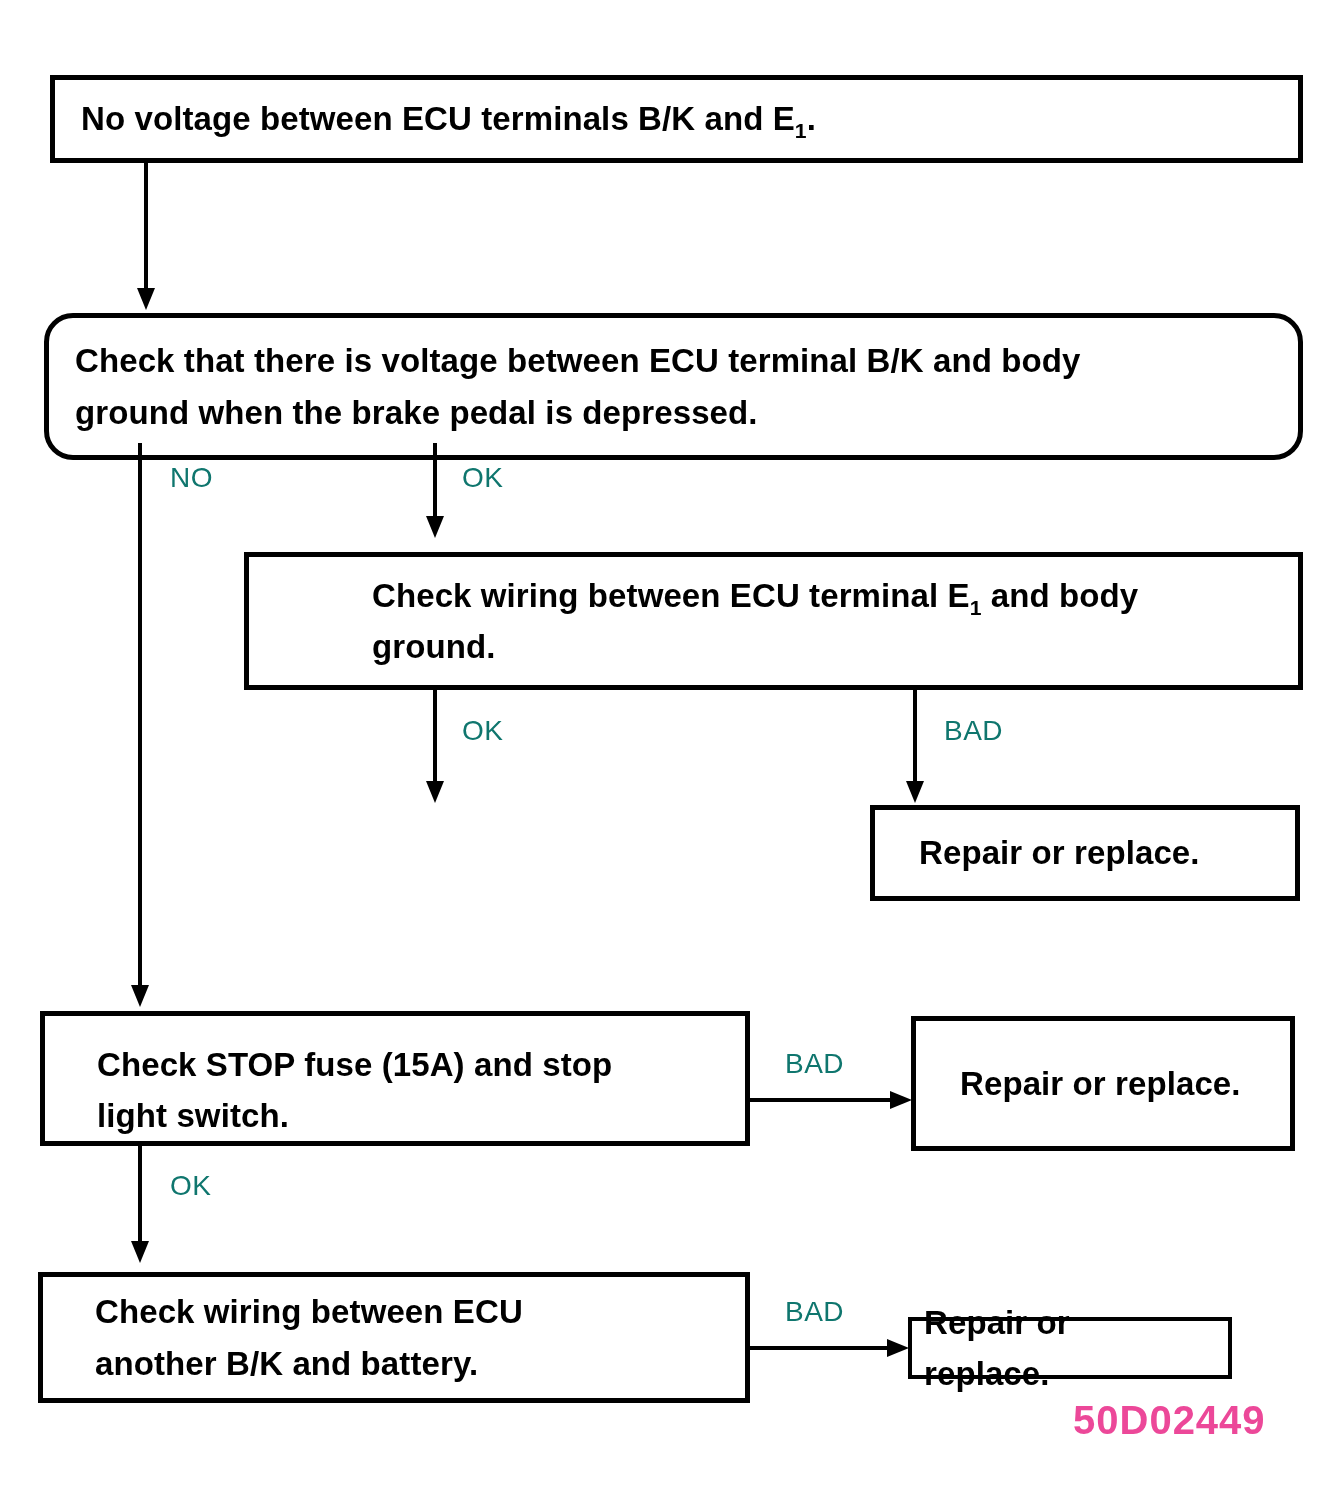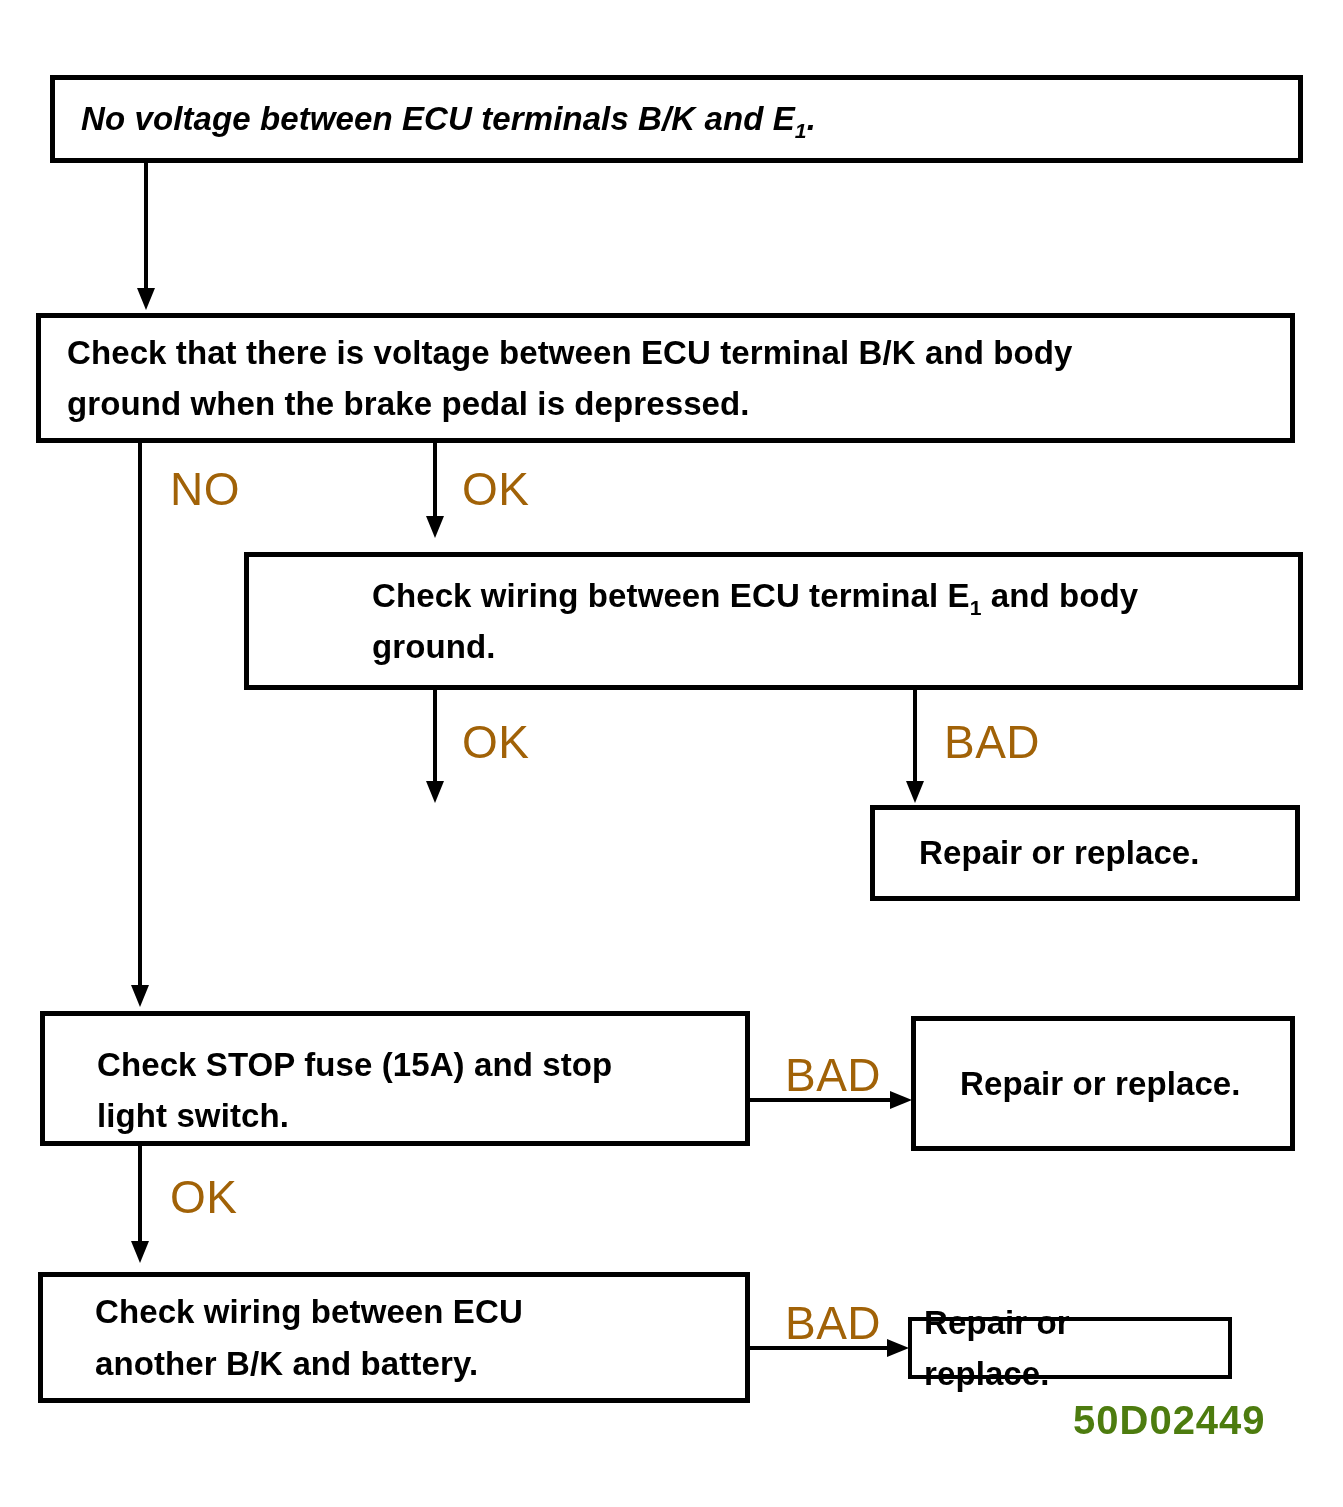--- a/index.html
+++ b/index.html
@@ -64,48 +64,48 @@
   .arrow-right {
     position: absolute;
     width: 0;
     height: 0;
     border-top: 9px solid transparent;
     border-bottom: 9px solid transparent;
     border-left: 22px solid #000000;
   }
   .edge-label {
     position: absolute;
-    font-size: 46px;
+    font-size: 28px;
     font-weight: normal;
-    color: #a16207;
+    color: #0f766e;
     white-space: nowrap;
     letter-spacing: 0.5px;
   }
   .figcode {
     position: absolute;
     font-size: 40px;
     font-weight: bold;
-    color: #4d7c0f;
+    color: #ec4899;
     letter-spacing: 1px;
     white-space: nowrap;
   }
 </style>
 </head>
 <body>
 
 <div id="canvas">
 
-  <div class="box" style="left:50px; top:75px; width:1253px; height:88px;font-style:italic;">
+  <div class="box" style="left:50px; top:75px; width:1253px; height:88px;">
     <span class="txt"><span>No voltage between ECU terminals B/K and E</span><span class="sub">1</span><span>.</span></span>
   </div>
 
   <div class="vline" style="left:144px; top:163px; height:128px;"></div>
   <div class="arrow-down" style="left:137px; top:288px;"></div>
 
-  <div class="box" style="left:36px; top:313px; width:1259px; height:130px;">
+  <div class="box" style="left:44px; top:313px; width:1259px; height:147px;border-radius:29px;">
     <span class="txt">
       <span>Check that there is voltage between ECU terminal B/K and body</span><br>
       <span>ground when the brake pedal is depressed.</span>
     </span>
   </div>
 
   <div class="vline" style="left:138px; top:443px; height:545px;"></div>
   <div class="arrow-down" style="left:131px; top:985px;"></div>
   <div class="edge-label" style="left:170px; top:462px;">NO</div>
 

